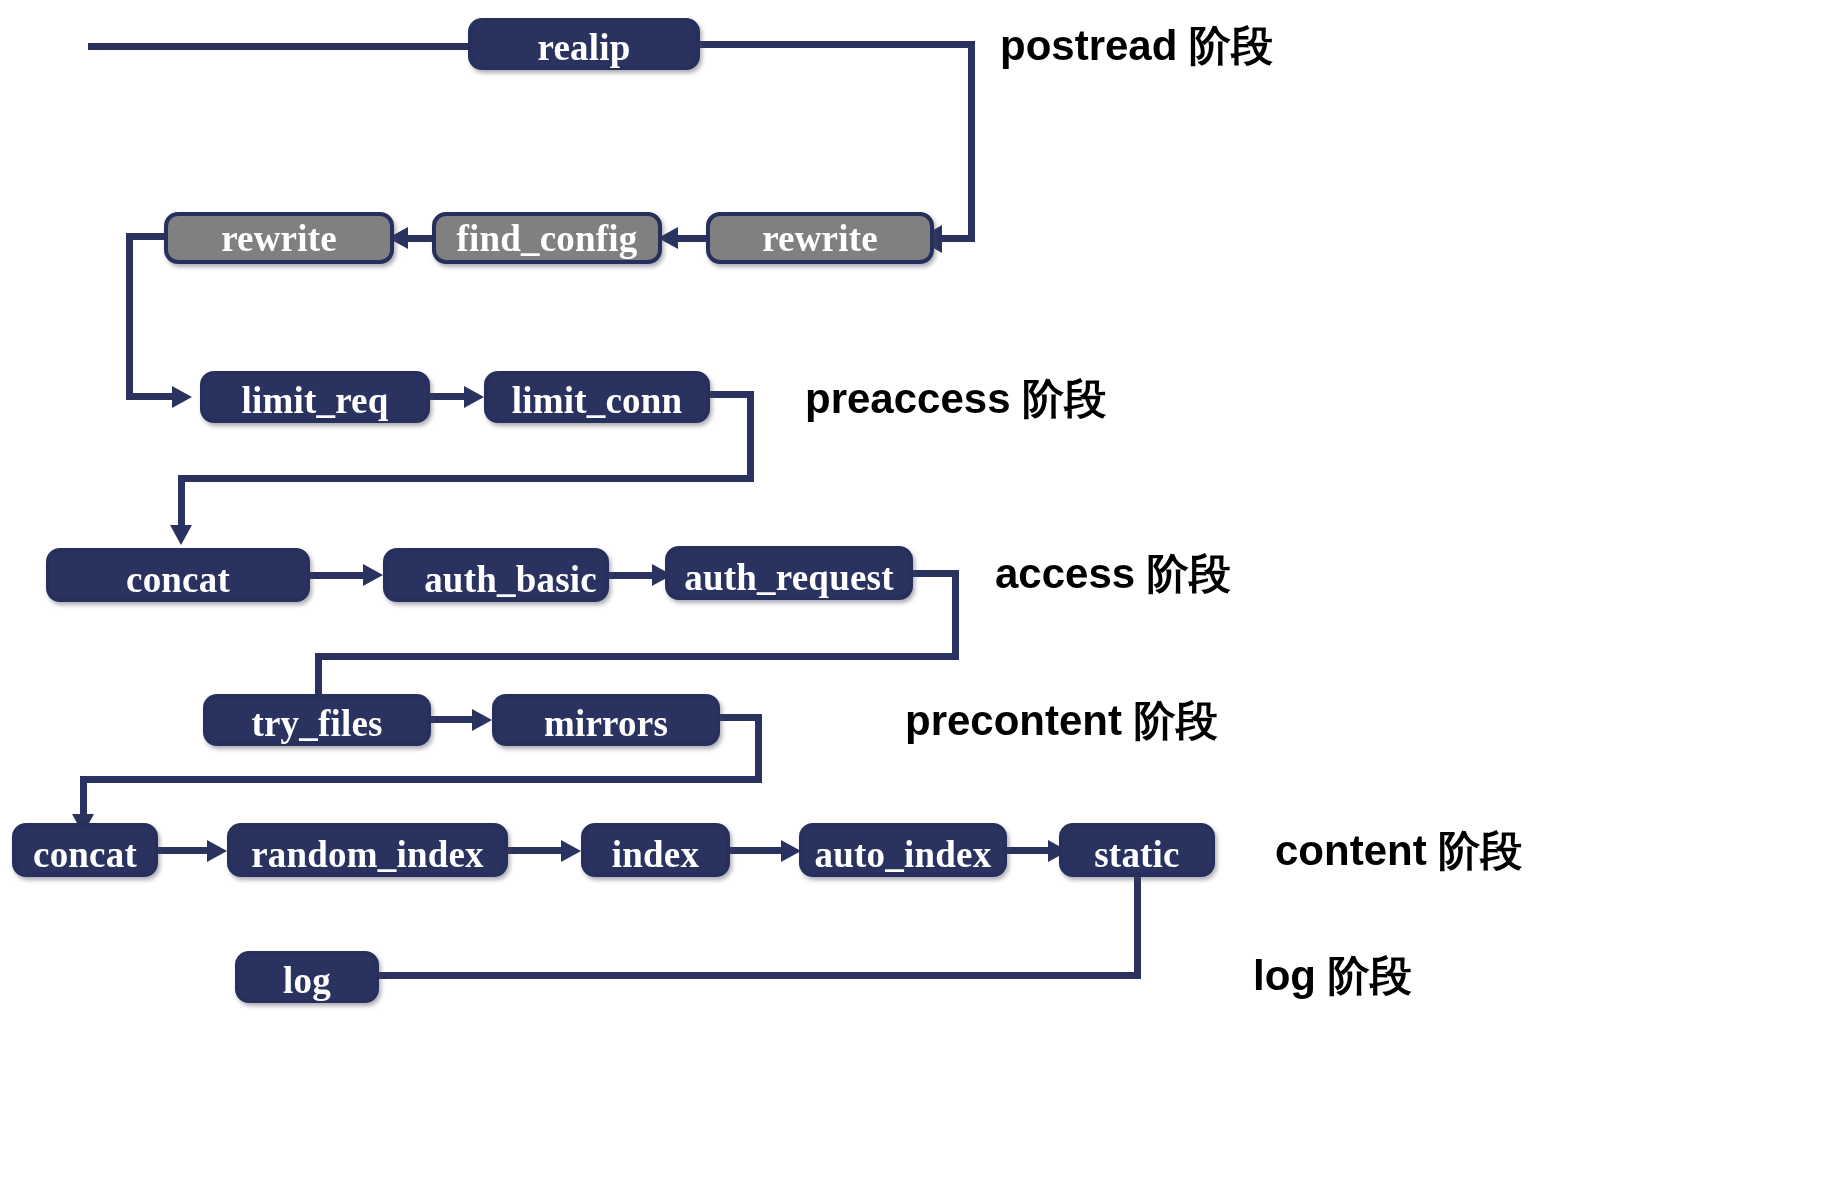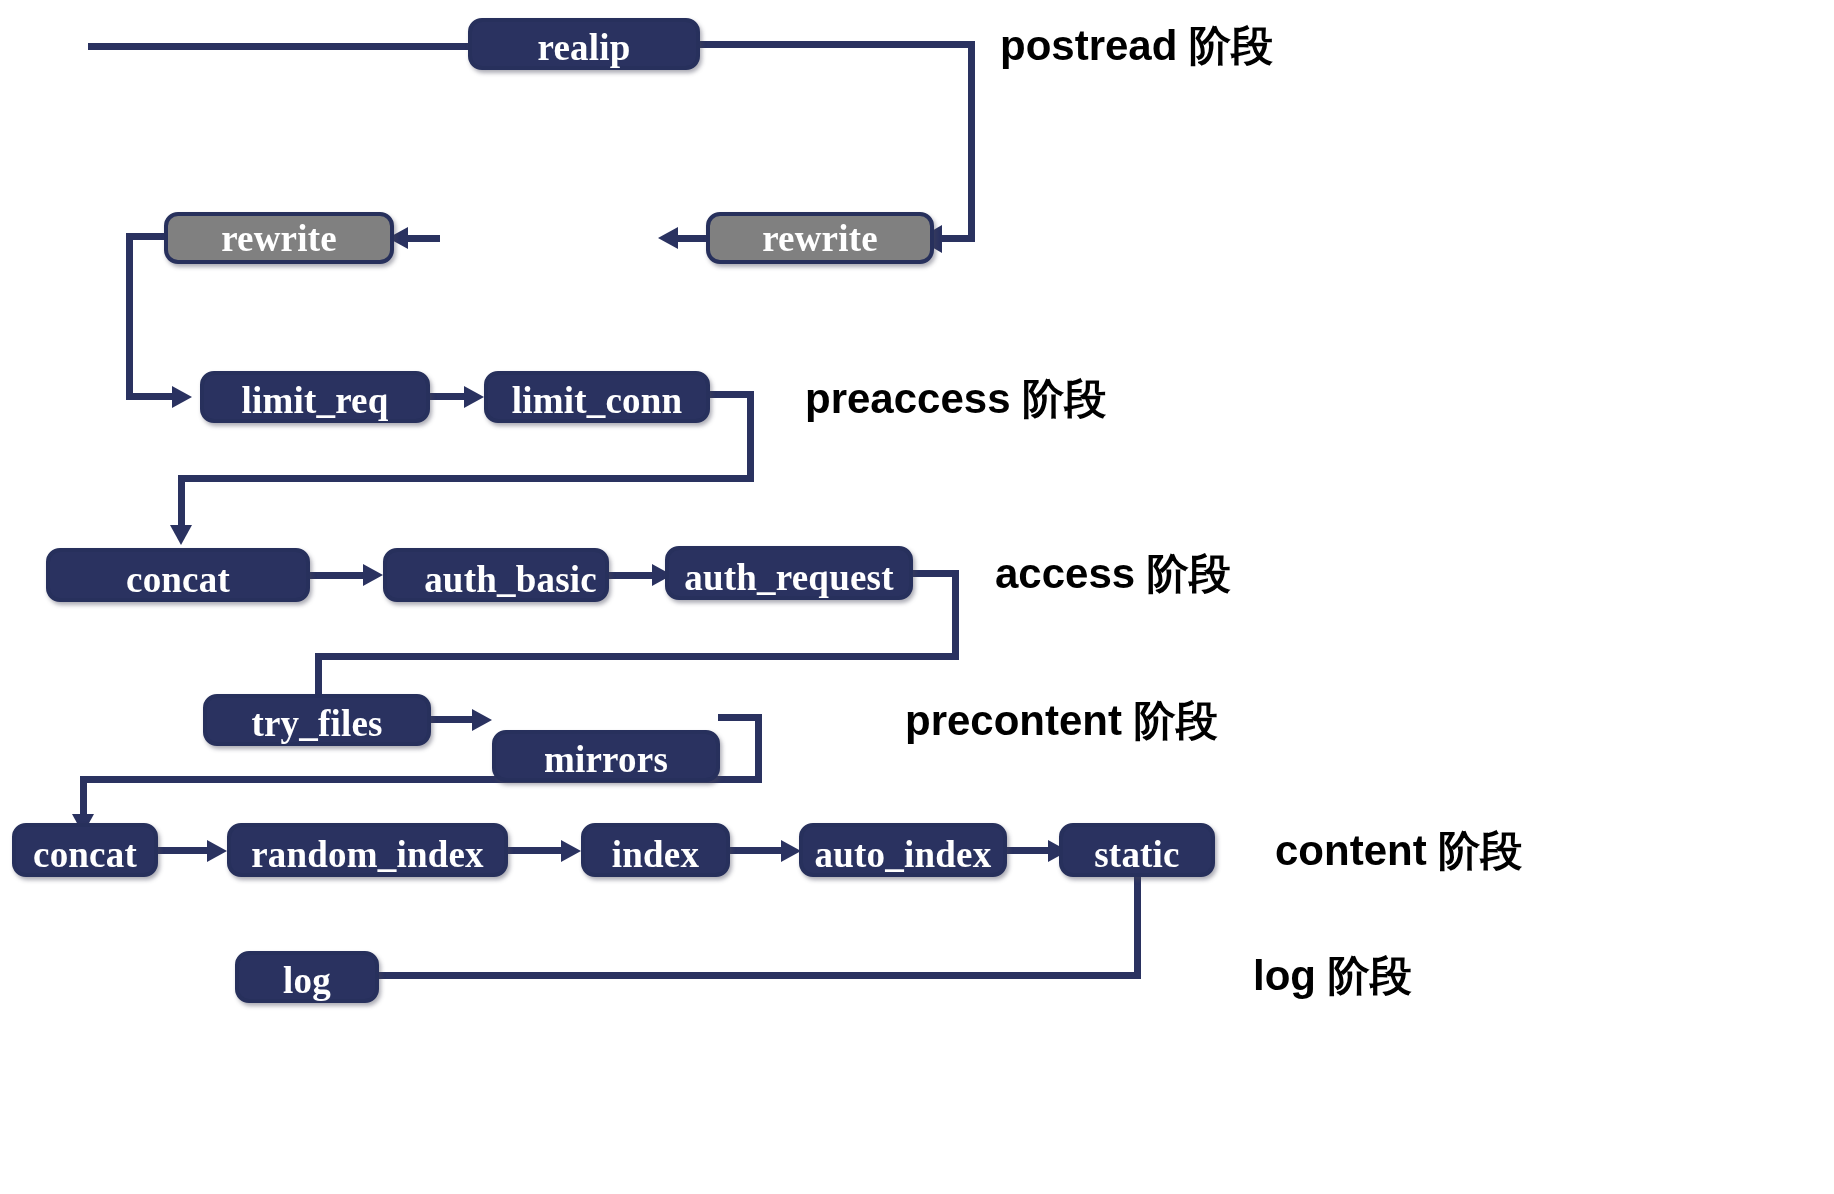--- a/index.html
+++ b/index.html
@@ -70,20 +70,23 @@
     <span class="cjk">postread 阶段</span>
   </div>
 
   <div class="node gray" style="left:706px;top:212px;width:228px;height:52px;">
     <span>rewrite</span>
   </div>
 
   <div class="seg h" style="left:672px;top:235px;width:42px;"></div>
   <div class="arrow left" style="left:658px;top:227px;"></div>
 
+  <div class="node gray" style="left:432px;top:212px;width:230px;height:52px;">
+    <span>find_config</span>
+  </div>
 
   <div class="seg h" style="left:400px;top:235px;width:40px;"></div>
   <div class="arrow left" style="left:388px;top:227px;"></div>
 
   <div class="node gray" style="left:164px;top:212px;width:230px;height:52px;">
     <span>rewrite</span>
   </div>
 
   <div class="seg h" style="left:126px;top:233px;width:44px;"></div>
   <div class="seg v" style="left:126px;top:233px;height:163px;"></div>
@@ -139,21 +142,21 @@
   <div class="seg v" style="left:315px;top:653px;height:48px;"></div>
   <div class="arrow down" style="left:307px;top:697px;"></div>
 
   <div class="node navy" style="left:203px;top:694px;width:228px;height:52px;">
     <span>try_files</span>
   </div>
 
   <div class="seg h" style="left:431px;top:716px;width:46px;"></div>
   <div class="arrow right" style="left:472px;top:709px;"></div>
 
-  <div class="node navy" style="left:492px;top:694px;width:228px;height:52px;margin-top:36px;">
+  <div class="node navy" style="left:492px;top:694px;width:228px;height:52px;">
     <span>mirrors</span>
   </div>
 
   <div class="phase" style="left:905px;top:700px;">
     <span class="cjk">precontent 阶段</span>
   </div>
 
   <div class="seg h" style="left:718px;top:714px;width:44px;"></div>
   <div class="seg v" style="left:755px;top:714px;height:68px;"></div>
   <div class="seg h" style="left:80px;top:776px;width:682px;"></div>

